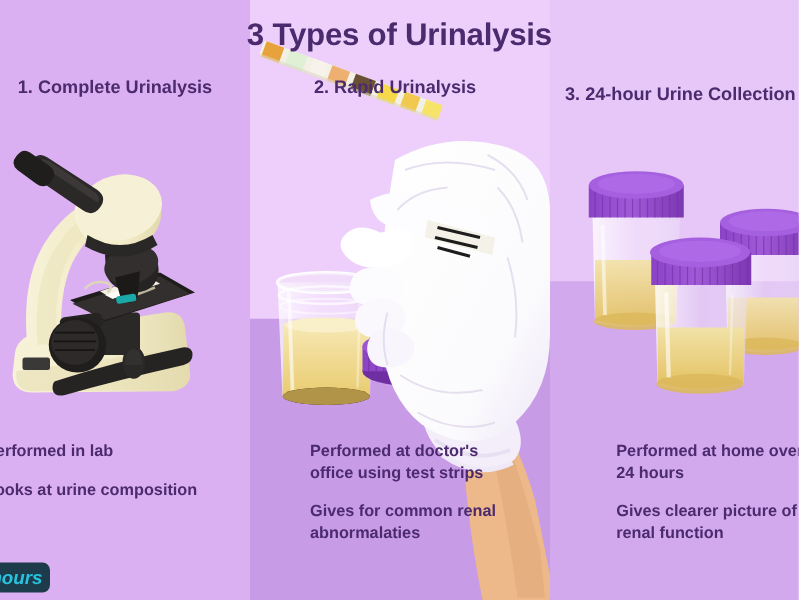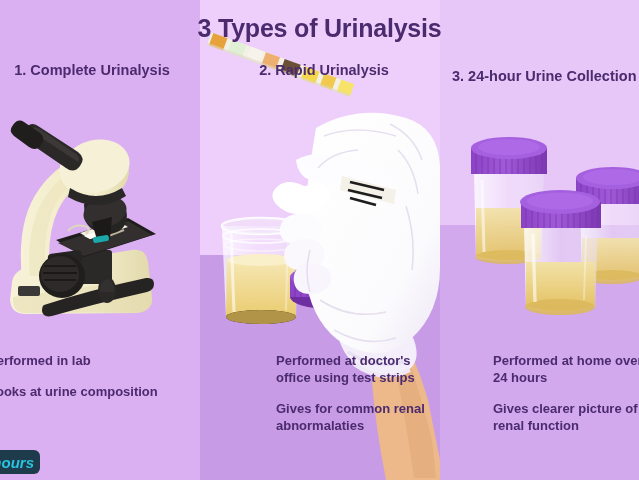--- a/index.html
+++ b/index.html
@@ -27,31 +27,31 @@
     font-size:25px;font-weight:bold;color:#4b2a6e;letter-spacing:-.2px;
     z-index:40;
   }
 
   
   .col-head{
     position:absolute;top:62px;font-size:14.5px;font-weight:bold;
     color:#4b2a6e;white-space:nowrap;z-index:40;
   }
   #head-1{left:-8px;width:200px;text-align:center;}
-  #head-2{left:204px;width:240px;text-align:center;}
+  #head-2{left:196px;width:240px;text-align:center;}
   #head-3{left:452px;margin-top:6px;}
 
   
   .captions{position:absolute;z-index:40;}
   .captions p{
     margin:0 0 14px 0;font-size:13px;font-weight:bold;color:#4b2a6e;
     line-height:1.32;
   }
   #caps-1{left:-12px;top:352px;width:200px;}
-  #caps-2{left:248px;top:352px;width:170px;margin-left:28px;}
+  #caps-2{left:248px;top:352px;width:170px;}
   #caps-3{left:493px;top:352px;width:150px;}
 
   
   #logo{
     position:absolute;left:-30px;bottom:6px;width:70px;height:24px;
     background:#1d3b4a;border-radius:6px;z-index:50;
     display:flex;align-items:center;justify-content:flex-end;
     padding-right:6px;box-sizing:border-box;
   }
   #logo span{color:#29c3e0;font-size:15px;font-weight:bold;font-style:italic;}

